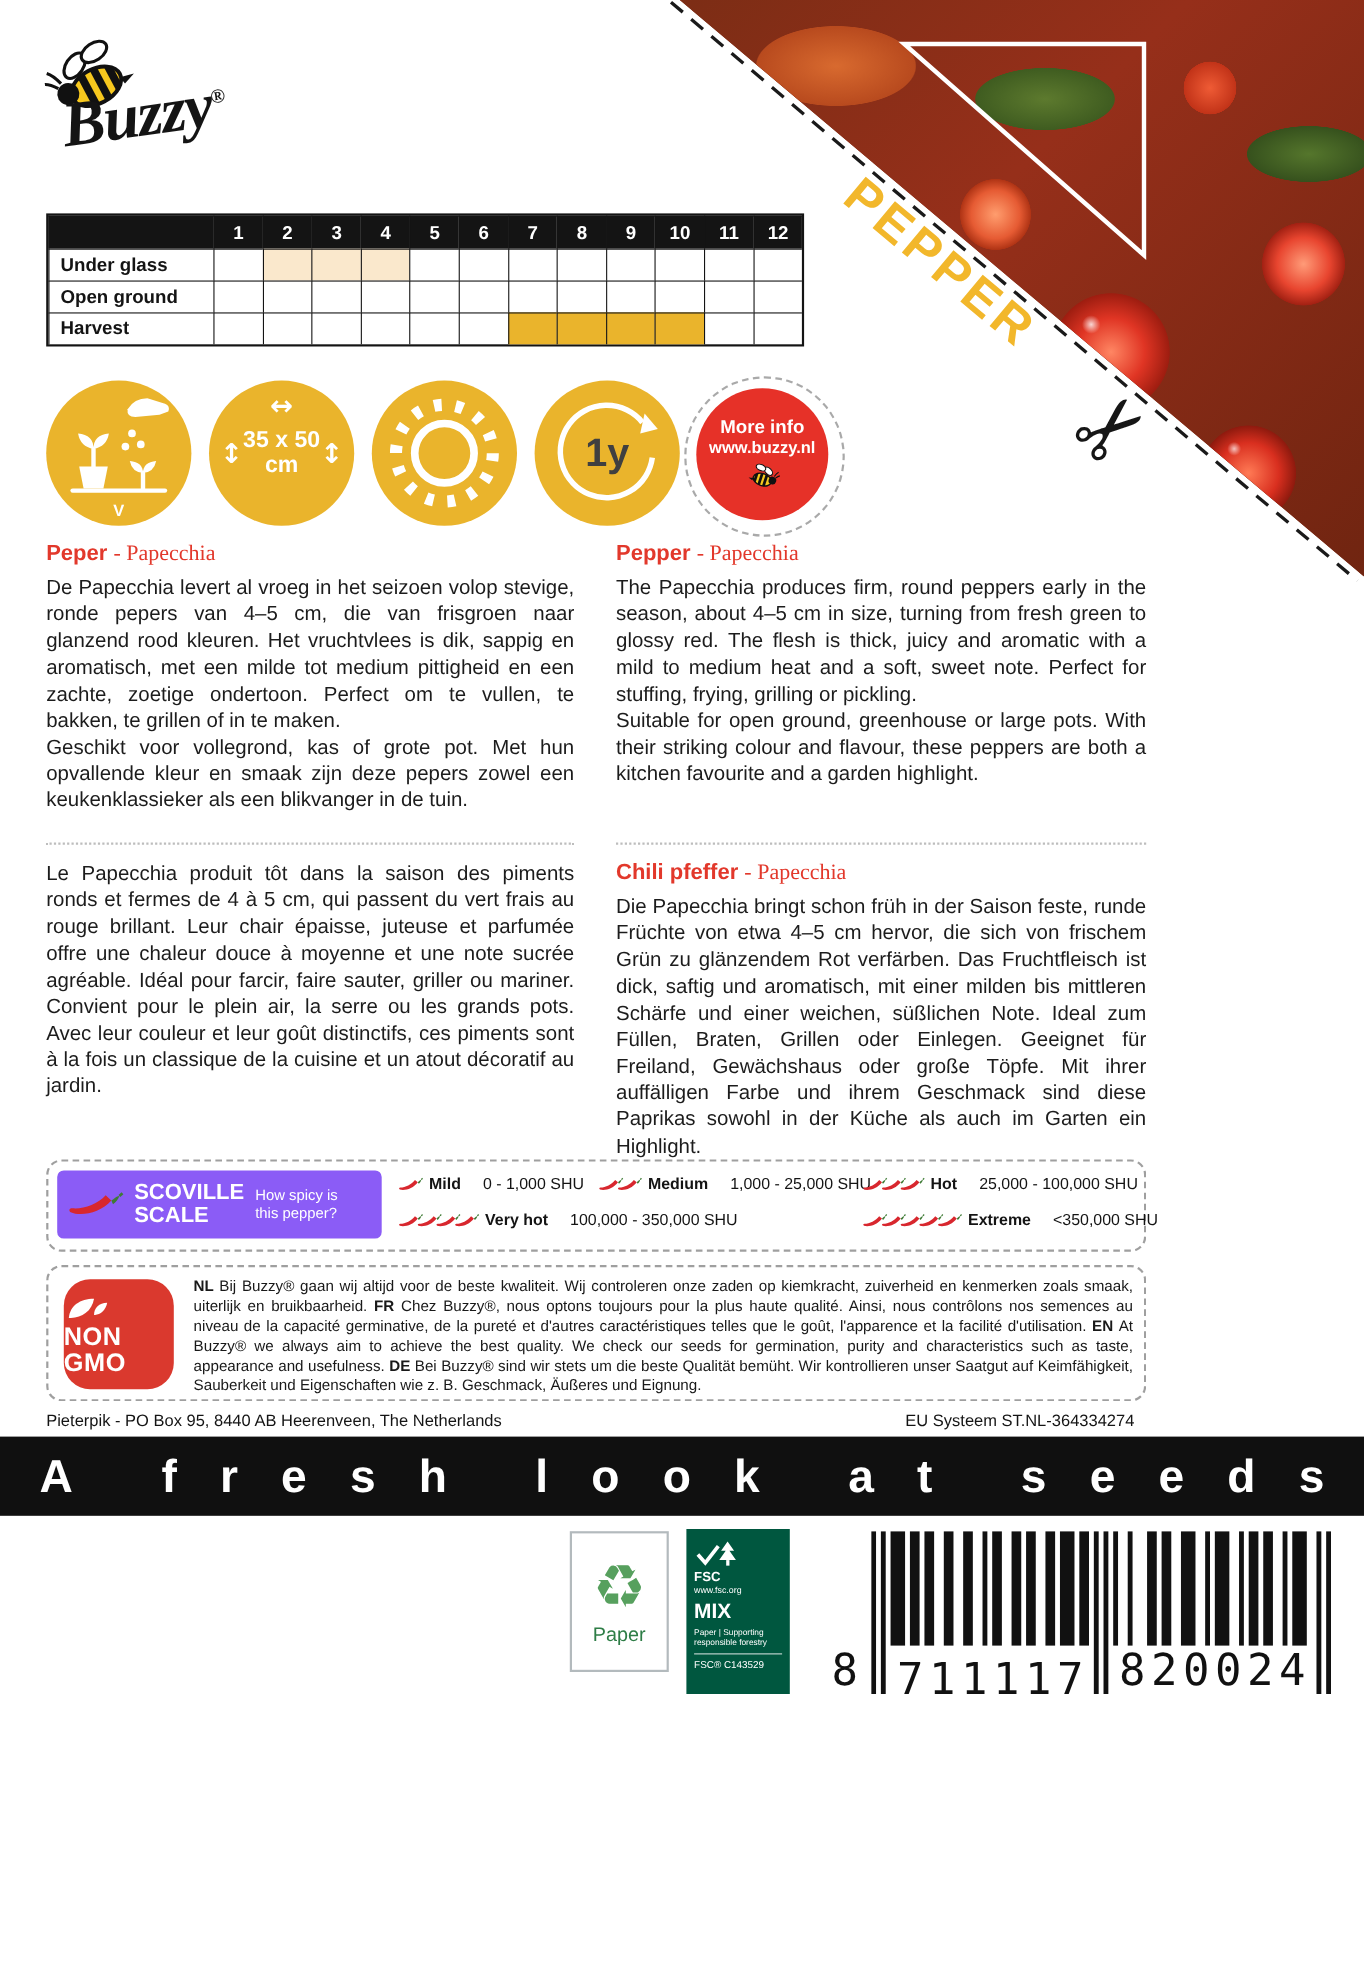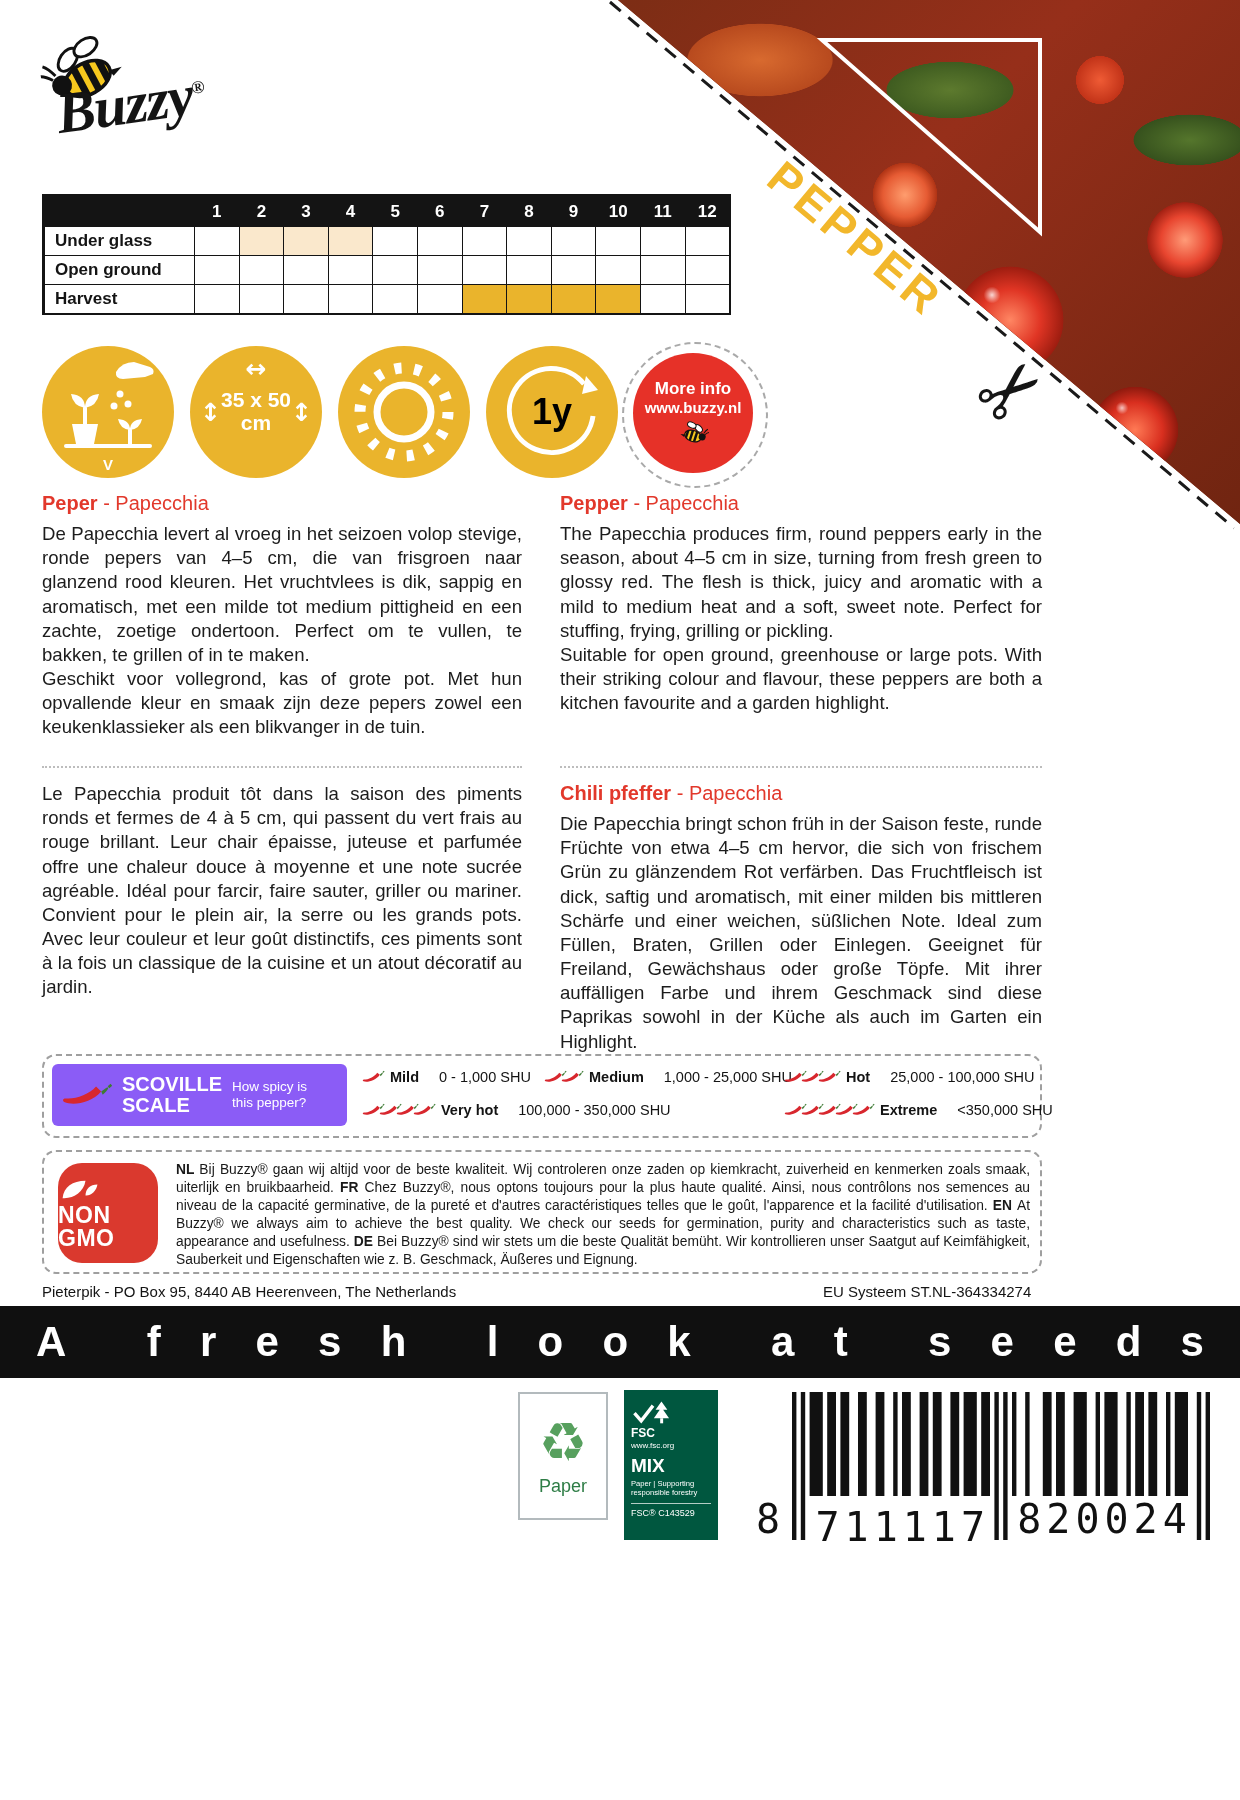--- a/index.html
+++ b/index.html
@@ -55,35 +55,35 @@
   .c-annual{left:486px;top:346px;}
   .icon-svg{position:absolute;inset:0;width:132px;height:132px;}
   .v-mark{position:absolute;bottom:5px;left:0;width:100%;text-align:center;color:#fff;
     font-size:15px;font-weight:700;}
   .sz-text{color:#fff;font-weight:700;font-size:21px;line-height:1.08;text-align:center;}
   .arr{position:absolute;color:#fff;font-size:25px;font-weight:700;font-family:"DejaVu Sans",sans-serif;}
   .arr-t{top:8px;left:50%;transform:translateX(-50%);}
   .arr-l{left:10px;top:50%;transform:translateY(-50%);}
   .arr-r{right:10px;top:50%;transform:translateY(-50%);}
   .yr{position:absolute;inset:0;display:flex;align-items:center;justify-content:center;
-    color:#000000;font-size:36px;font-weight:800;}
+    color:#404040;font-size:36px;font-weight:800;}
   .mi-ring{position:absolute;left:622px;top:342px;width:142px;height:142px;border:2.5px dashed #a9a9a9;
     border-radius:50%;}
   .c-more{position:absolute;left:633px;top:353px;width:120px;height:120px;border-radius:50%;
     background:#E63128;display:flex;flex-direction:column;align-items:center;justify-content:center;
     color:#fff;text-align:center;}
   .mi-1{font-size:17px;font-weight:700;}
   .mi-2{font-size:15px;font-weight:700;}
   .mi-bee{width:34px;height:28px;margin-top:3px;transform:scaleX(-1);}
 
   
   .desc{position:absolute;}
   .d-head{font-size:20px;color:#E2382B;margin-bottom:7px;}
   .d-title{font-weight:800;}
-  .d-var{font-weight:400;}
+  .d-var{font-weight:400;font-family:Liberation Serif, serif;}
   .d-body{font-size:18.6px;line-height:1.3;text-align:justify;white-space:pre-line;color:#1c1c1c;}
   .dotsep{position:absolute;border-top:2px dotted #bdbdbd;height:0;}
 
   
   .sco-box{position:absolute;left:42px;top:1054px;width:1000px;height:84px;
     border:2px dashed #9f9f9f;border-radius:14px;box-sizing:border-box;}
   .sco-panel{position:absolute;left:8px;top:8px;width:295px;height:62px;background:#8b5cf6;
     border-radius:6px;display:flex;align-items:center;gap:10px;padding:0 10px;box-sizing:border-box;color:#fff;}
   .sco-chili-big{width:50px;height:30px;flex:none;transform:rotate(6deg);}
   .sco-title{font-weight:800;font-size:20px;line-height:1.04;}

